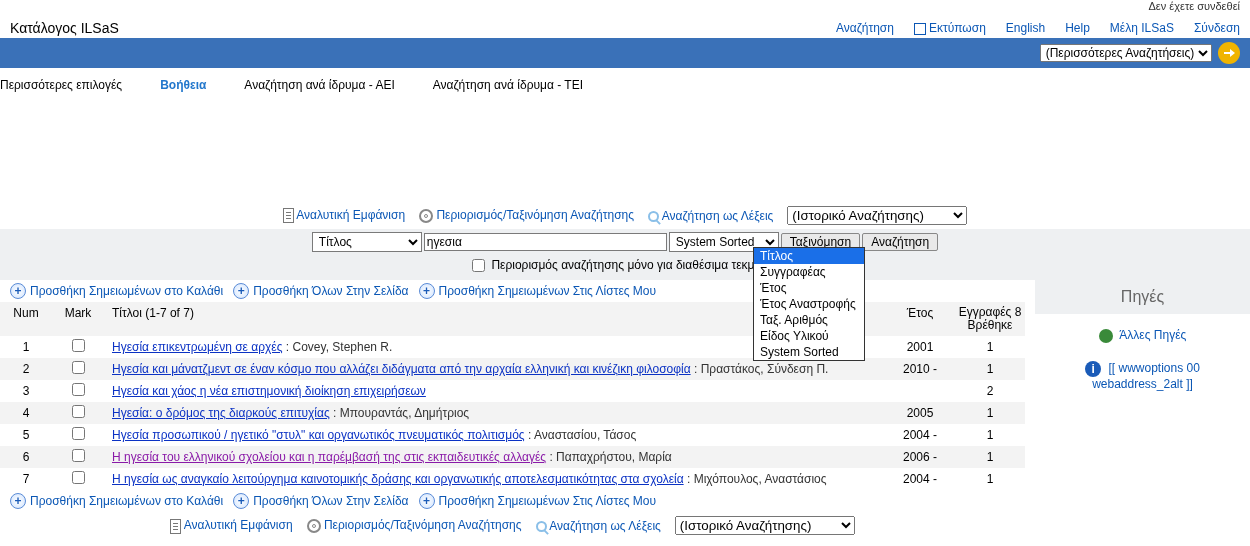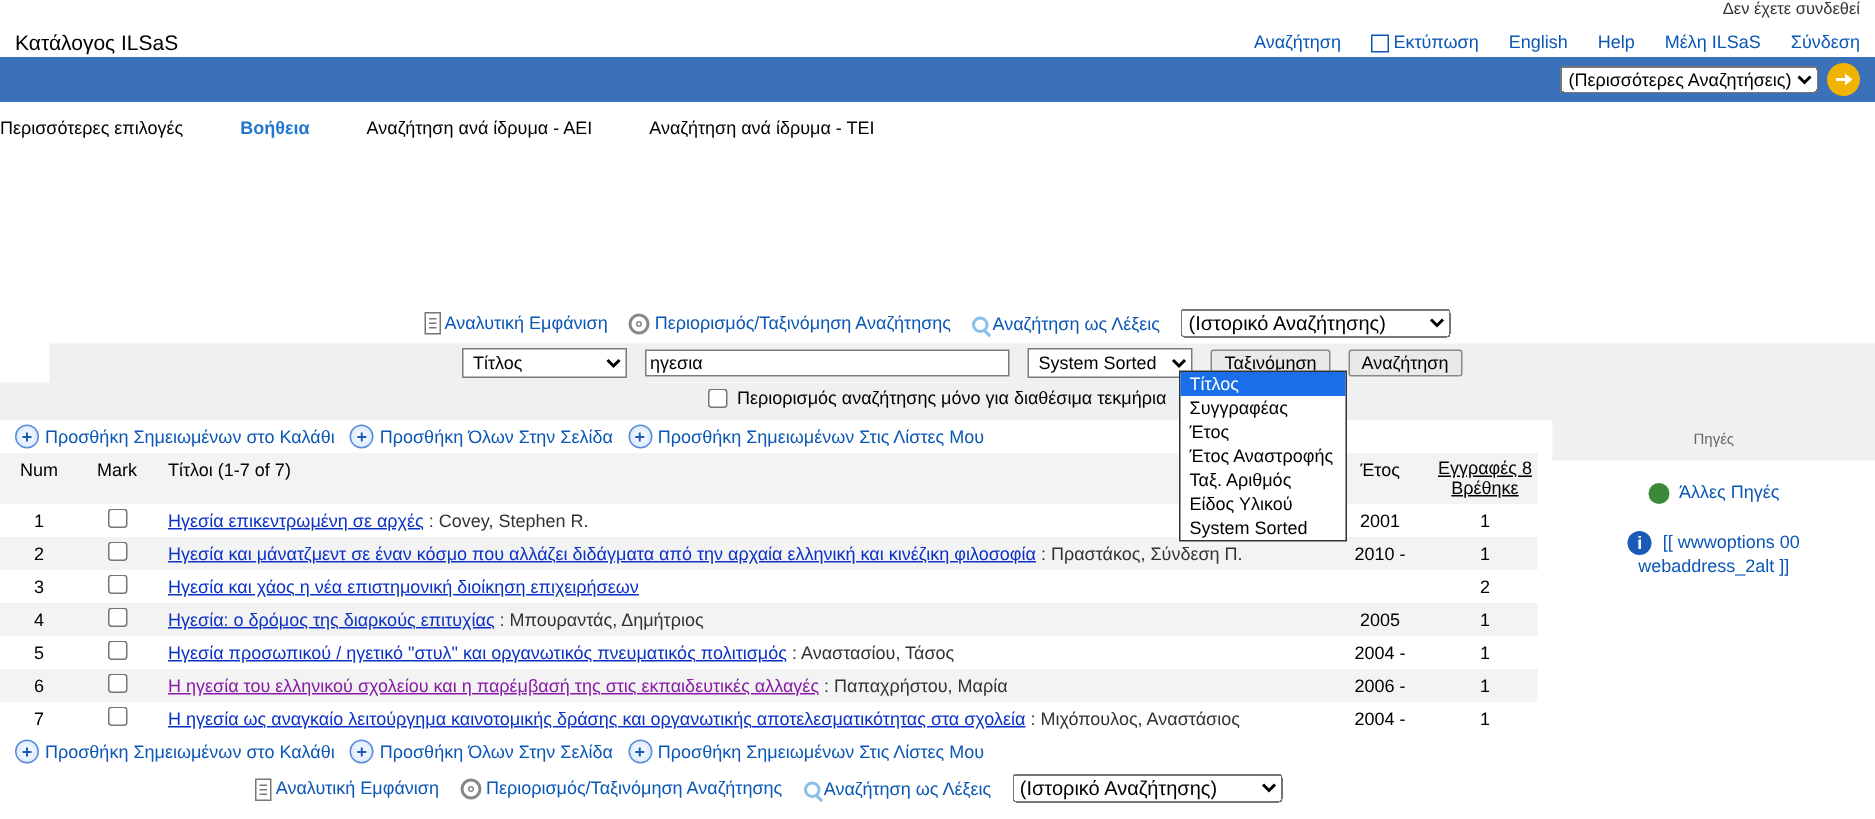--- a/index.html
+++ b/index.html
@@ -20,49 +20,49 @@
 
 .sub-nav { display: flex; gap: 38px; padding: 10px 0 10px 0; font-size: 12px; }
 .sub-nav .active { color: #2277cc; font-weight: bold; }
 .sub-nav span { cursor: pointer; }
 
 .spacer { height: 100px; }
 
 .action-row { display: flex; justify-content: center; align-items: center; gap: 14px; padding: 4px 0; font-size: 12px; }
 .action-row a { color: #0b57b5; }
 
-.search-row { display: flex; justify-content: center; align-items: center; gap: 12px; padding: 3px 0; background: #eef0f2; position: relative; margin-left: 33px; }
+.search-row { display: flex; justify-content: center; align-items: center; gap: 2px; padding: 3px 0; background: #eef0f2; position: relative; }
 .search-row select, .search-row input[type=text] { font-size: 12px; border: 1px solid #7a7a7a; background: #fff; padding: 1px 2px; }
 .search-row button { font-size: 12px; border: 1px solid #888; background: #e9e9e9; padding: 1px 8px; border-radius: 2px; cursor: pointer; }
 .limit-row { display: flex; justify-content: center; align-items: center; gap: 6px; padding: 3px 0 8px 0; font-size: 12px; background: #eef0f2; }
 
 .cart-row { display: flex; align-items: center; gap: 10px; padding: 3px 0 3px 10px; font-size: 12px; }
 .cart-row a { display: inline-flex; align-items: center; }
 .plus-badge { width: 16px; height: 16px; border-radius: 50%; background: radial-gradient(#fff,#cfe3ff); border: 1px solid #5a8bd6; display: inline-flex; align-items: center; justify-content: center; margin-right: 4px; }
 .plus-badge span { font-size: 12px; color: #1a5bb8; font-weight: bold; line-height: 1; }
 
 .content-wrap { display: flex; }
 .results-area { flex: 1; }
 .side-panel { width: 225px; padding: 0 0 0 10px; }
 
 .head-row { display: flex; background: #f3f3f3; padding: 4px 0; font-size: 12px; }
 .col-num { width: 52px; text-align: center; }
 .col-mark { width: 52px; text-align: center; }
 .col-title { flex: 1; padding-left: 8px; }
 .col-year { width: 70px; text-align: center; }
 .col-rec { width: 70px; text-align: center; }
-.rec-head { line-height: 1.1; text-decoration: underline; }
+.rec-head { line-height: 1.1; }
 
 .row { display: flex; align-items: center; padding: 3px 0; border-bottom: 0; }
 .row:nth-child(even) { background: #f3f3f3; }
 .row a.title-link { color: #0b32c4; text-decoration: underline; }
 .row a.title-link.visited { color: #8a1aa8; }
 .author { color: #333; }
 
-.side-head { background: #eef0f2; padding: 8px 0; text-align: center; color: #666; font-size: 10px; }
+.side-head { background: #eef0f2; padding: 8px 0; text-align: center; color: #666; font-size: 16px; }
 .side-body { padding: 14px; text-align: center; }
 .globe { width: 14px; height: 14px; background: #3a8a3a; border-radius: 50%; display: inline-block; vertical-align: middle; margin-right: 4px; }
 .info-icon { width: 16px; height: 16px; background: #1a5bb8; border-radius: 50%; color: #fff; font-weight: bold; display: inline-flex; align-items: center; justify-content: center; vertical-align: middle; margin-right: 4px; font-size: 12px; }
 
 .dropdown { position: absolute; background: #fff; border: 1px solid #333; font-size: 12px; z-index: 100; min-width: 112px; }
 .dropdown .opt { padding: 1px 6px; white-space: nowrap; cursor: default; }
 .dropdown .opt.sel { background: #1a6fe8; color: #fff; }
 
 .doc-icon { width: 11px; height: 15px; background: #fff; border: 1px solid #777; display: inline-block; vertical-align: middle; position: relative; }
 .doc-icon::after { content: ""; position: absolute; left: 2px; right: 2px; top: 3px; height: 1px; background: #777; box-shadow: 0 3px 0 #777, 0 6px 0 #777; }

